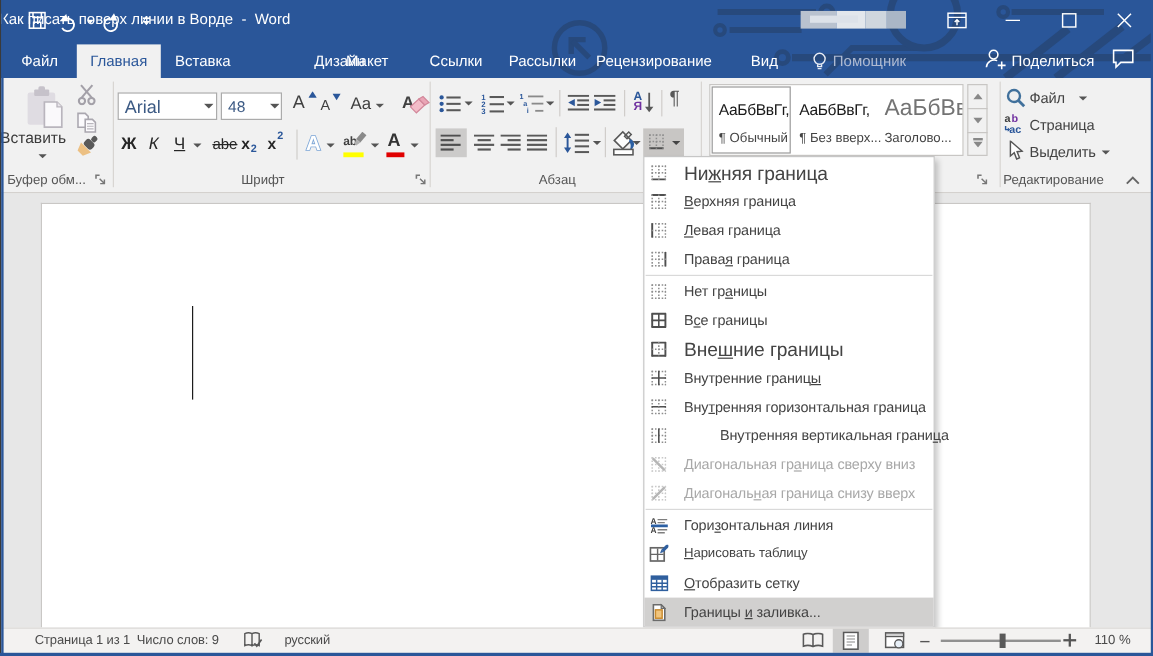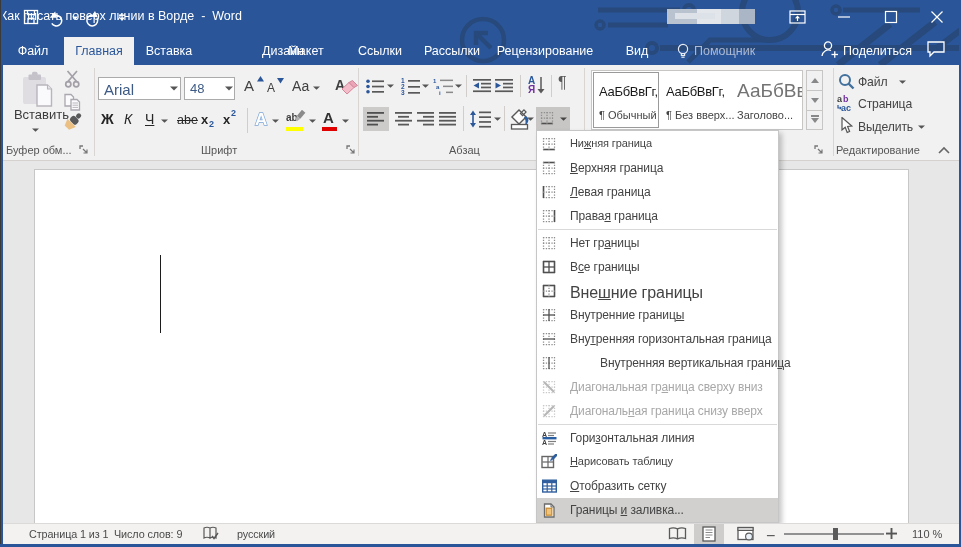--- a/index.html
+++ b/index.html
@@ -104,21 +104,21 @@
 <div class="vsep" style="left:357.5px"></div>
 <div class="vsep" style="left:583.5px"></div>
 <div class="vsep" style="left:832.5px"></div>
 <svg class="abs" style="left:20px;top:69px" width="36" height="40" viewBox="0 0 36 40">
 <rect x="3" y="8" width="23" height="27" rx="2" fill="#dfdce2"></rect>
 <rect x="8.5" y="5.5" width="12.5" height="5.5" rx="1" fill="#c6c2ca"></rect>
 <rect x="12" y="2.8" width="5.5" height="5" rx="1.5" fill="#c6c2ca"></rect>
 <path d="M17 16 L27.5 16 L31.5 20 L31.5 37 L17 37 Z" fill="#faf9fb" stroke="#b9b5bd" stroke-width="1.4"></path>
 <path d="M27.5 16 L27.5 20 L31.5 20" fill="#e8e5ea" stroke="#b9b5bd" stroke-width="1.1"></path>
 </svg>
-<div class="abs" style="left:0px;top:107px;width:69px;text-align:right;font-size:13px;color:#3b3b3b">Вставить</div>
+<div class="abs" style="left:0px;top:107px;width:69px;text-align:left;font-size:13px;color:#3b3b3b">Вставить</div>
 <svg class="abs" style="left:31.5px;top:127.5px" width="7" height="4.8500000000000005" viewBox="0 0 7 4.8500000000000005">
     <path d="M0 0.5 L7 0.5 L3.5 3.8500000000000005 Z" fill="#555"></path>
   </svg>
 <svg class="abs" style="left:63px;top:70px" width="20" height="18" viewBox="0 0 20 18">
 <g stroke="#a3a0a8" fill="none" stroke-width="1.7">
 <line x1="4.5" y1="1" x2="14" y2="12"></line>
 <line x1="14" y1="1" x2="4.5" y2="12"></line>
 <circle cx="5.3" cy="14.2" r="2.6"></circle>
 <circle cx="13.2" cy="14.2" r="2.6"></circle>
 </g>
@@ -401,21 +401,21 @@
     <path d="M0 0.5 L7 0.5 L3.5 3.8500000000000005 Z" fill="#555"></path>
   </svg>
 <div class="abs glabel" style="left:836px;top:144px">Редактирование</div>
 <svg class="abs" style="left:938px;top:146px" width="12" height="8" viewBox="0 0 12 8">
 <path d="M1 7 L6 2 L11 7" fill="none" stroke="#666" stroke-width="1.6"></path>
 </svg>
 <div class="abs" style="left:2px;top:161px;width:957px;height:362px;background:#e7e7e7"></div>
 <div class="abs" style="left:34px;top:169px;width:875px;height:354px;background:#fff;border:1px solid #c9c7c5;border-bottom:none"></div>
 <div class="abs" style="left:159.5px;top:255px;width:1.5px;height:78px;background:#1c1c1c"></div>
 <div class="abs" style="left:536px;top:130px;width:243px;height:393px;background:#fff;border:1px solid #c6c6c6;box-shadow:3px 3px 5px rgba(0,0,0,0.22)"></div>
-<div class="abs" style="left:570px;top:136.8px;font-size:11px;color:#444444;white-space:nowrap;letter-spacing:-0.1px">Ни<span style="text-decoration:underline">ж</span>няя граница</div>
+<div class="abs" style="left:570px;top:136.8px;font-size:16px;color:#444444;white-space:nowrap;letter-spacing:-0.1px">Ни<span style="text-decoration:underline">ж</span>няя граница</div>
 <svg class="abs" style="left:542px;top:137.3px" width="14" height="14" viewBox="0 0 14 14">
     <line x1="1" y1="1.5" x2="13" y2="1.5" stroke="#8e8e8e" stroke-width="1.25" stroke-dasharray="1.3 1.5"></line>
     <line x1="1" y1="12.5" x2="13" y2="12.5" stroke="#4f4f4f" stroke-width="1.6"></line>
     <line x1="1.5" y1="1" x2="1.5" y2="13" stroke="#8e8e8e" stroke-width="1.25" stroke-dasharray="1.3 1.5"></line>
     <line x1="12.5" y1="1" x2="12.5" y2="13" stroke="#8e8e8e" stroke-width="1.25" stroke-dasharray="1.3 1.5"></line>
     <line x1="1" y1="7" x2="13" y2="7" stroke="#8e8e8e" stroke-width="1.25" stroke-dasharray="1.3 1.5"></line>
     <line x1="7" y1="1" x2="7" y2="13" stroke="#8e8e8e" stroke-width="1.25" stroke-dasharray="1.3 1.5"></line>
   </svg>
 <div class="abs" style="left:570px;top:160.8px;font-size:12px;color:#444444;white-space:nowrap;letter-spacing:-0.1px"><span style="text-decoration:underline">В</span>ерхняя граница</div>
 <svg class="abs" style="left:542px;top:161.3px" width="14" height="14" viewBox="0 0 14 14">

